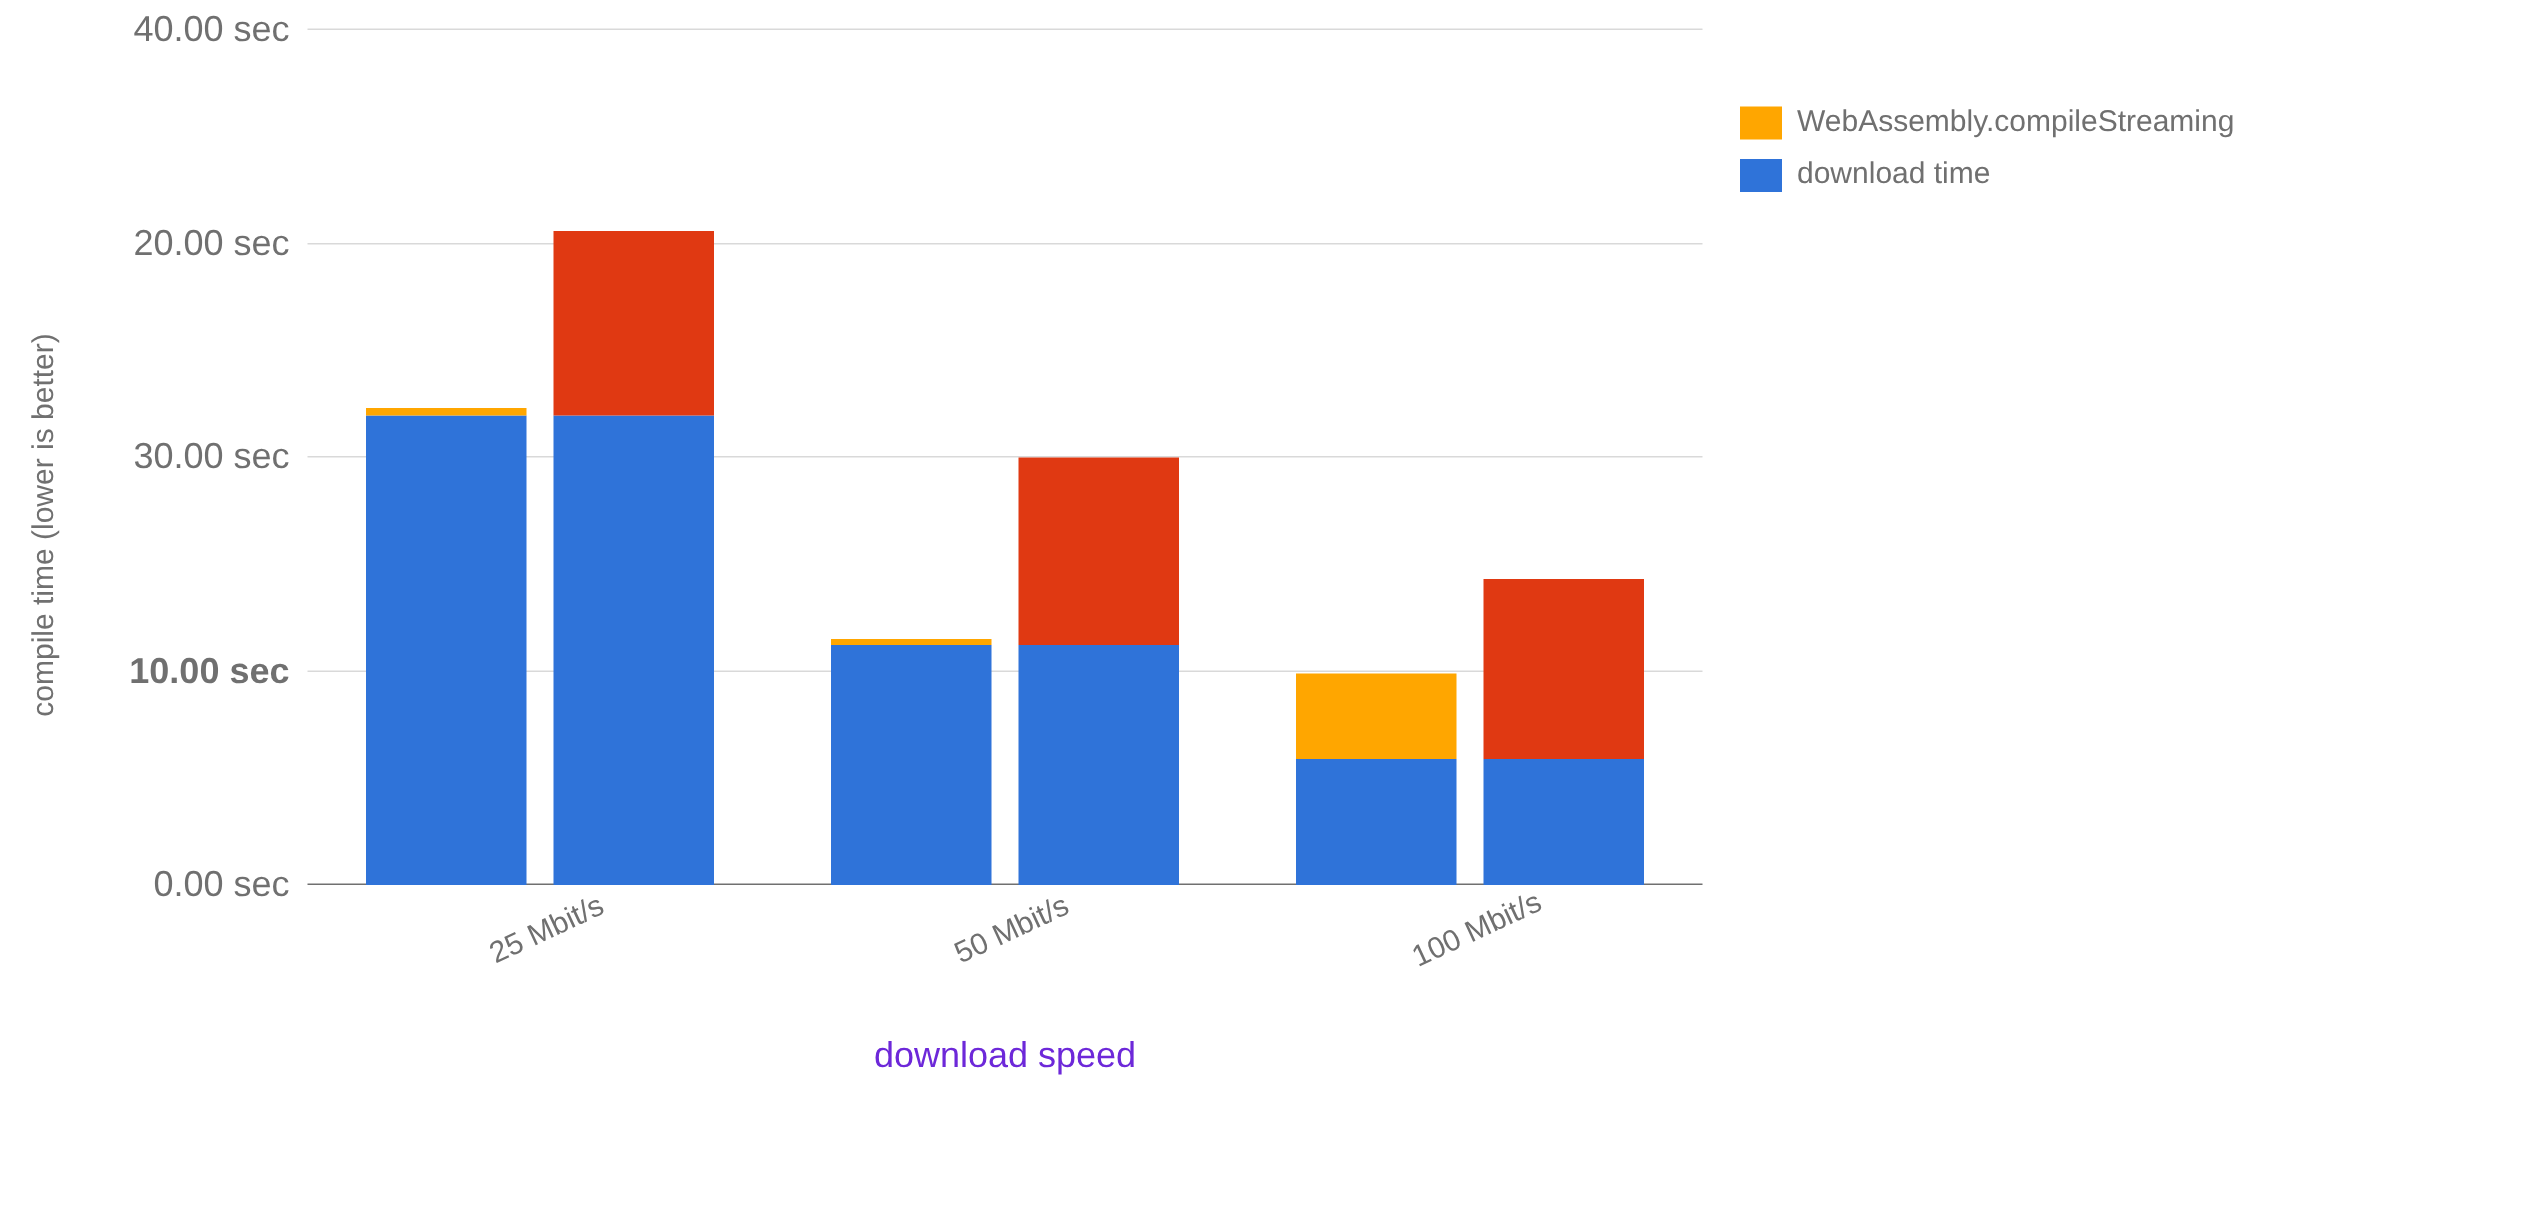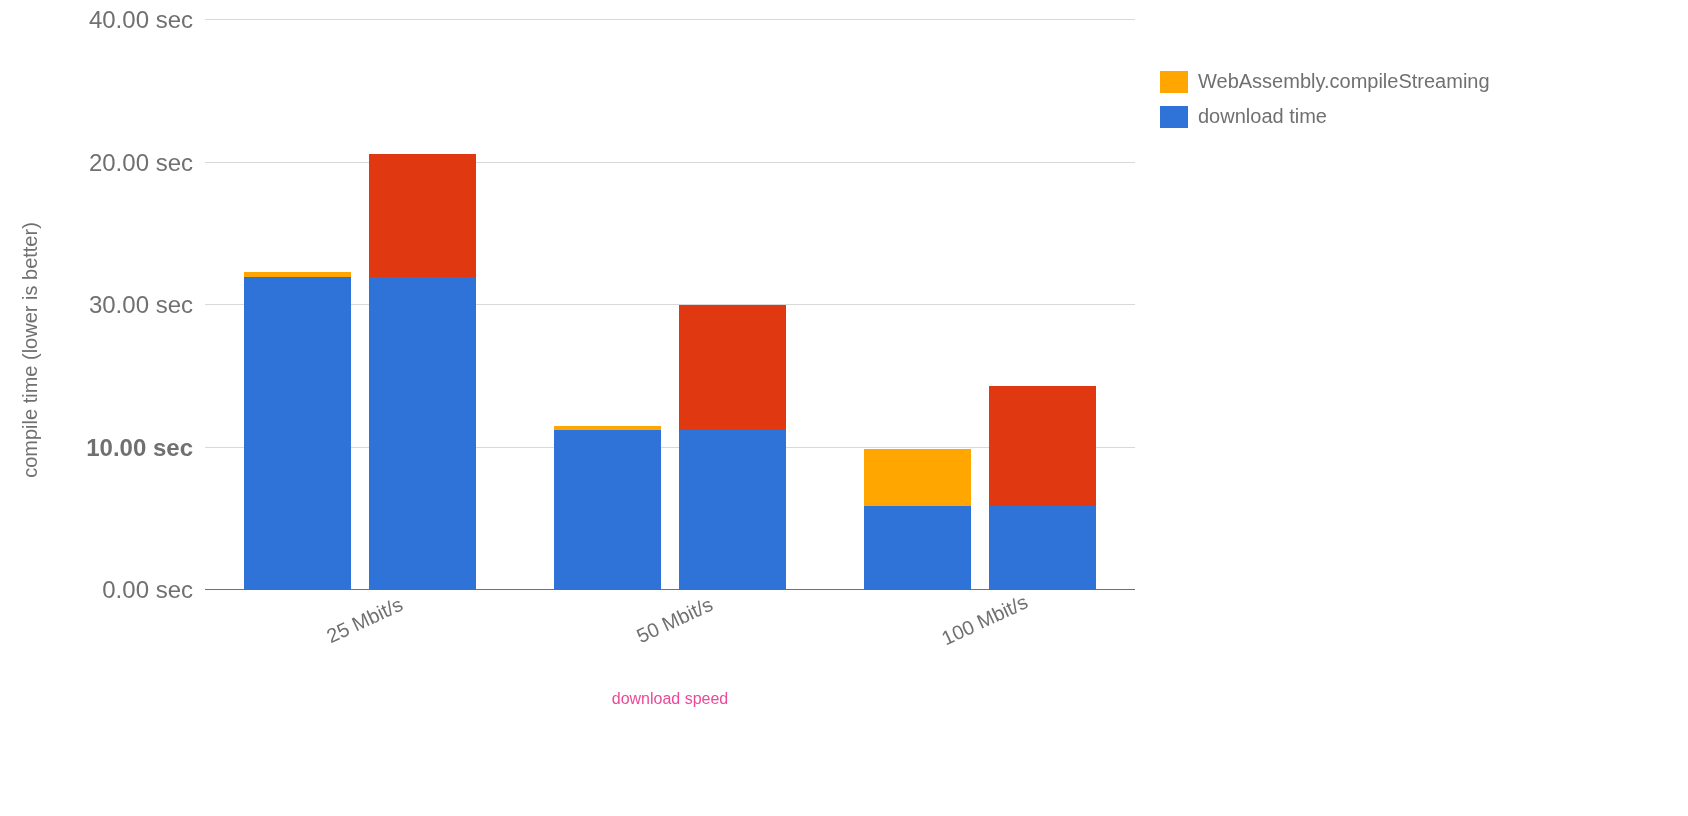--- a/index.html
+++ b/index.html
@@ -81,22 +81,22 @@
     transform: translate(-50%, 20px) rotate(-25deg);
     font-size: 20px;
     color: #707070;
     white-space: nowrap;
   }
   .x-axis-title {
     position: absolute;
     left: 50%;
     top: 100%;
     transform: translate(-50%, 100px);
-    font-size: 16px;
-    color: #ec4899;
+    font-size: 24px;
+    color: #6d28d9;
     white-space: nowrap;
   }
   .legend {
     position: absolute;
     left: 1160px;
     top: 70px;
     font-size: 20px;
     color: #707070;
   }
   .legend-item {

